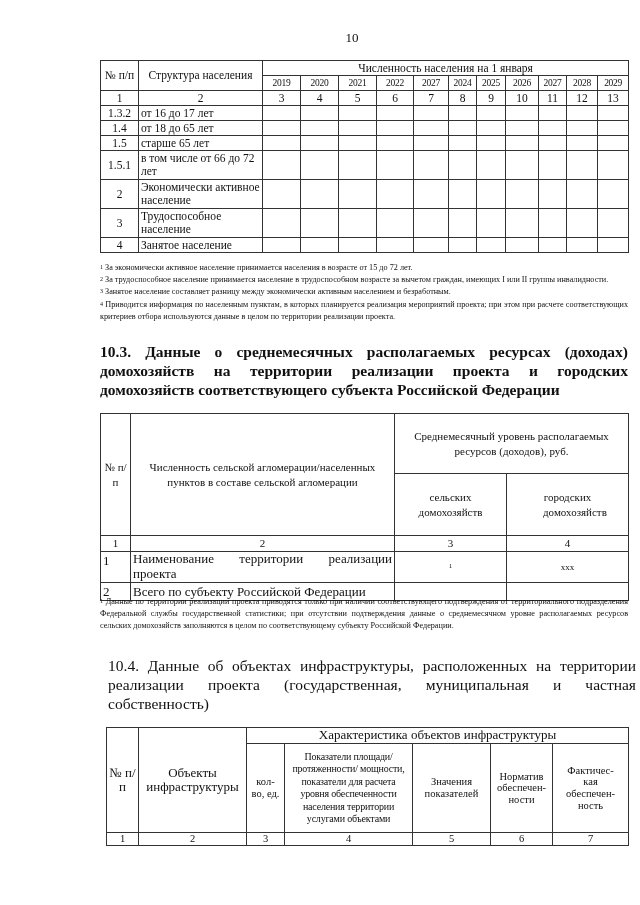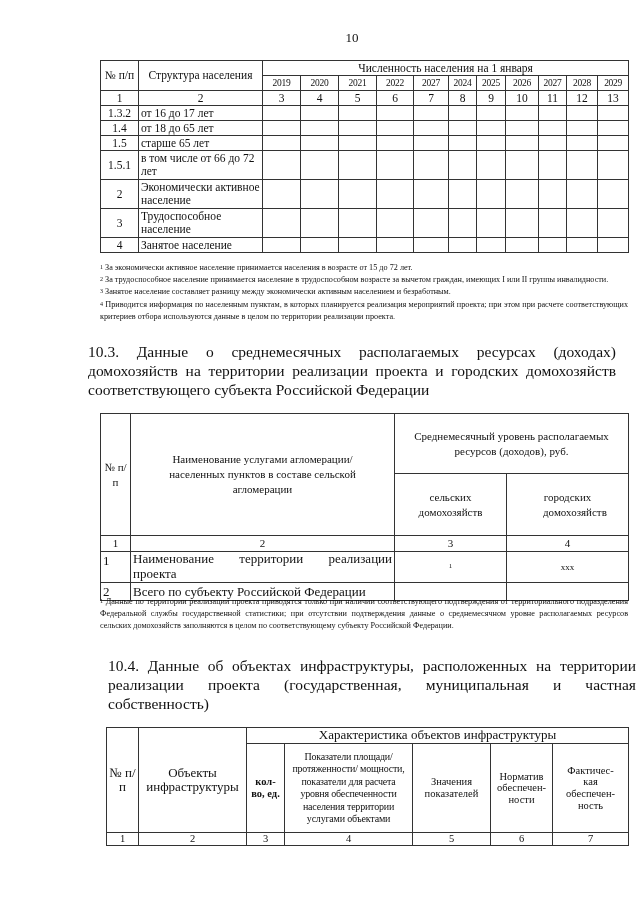--- a/index.html
+++ b/index.html
@@ -10,21 +10,21 @@
   table { border-collapse:collapse; position:absolute; table-layout:fixed; }
   td { border:1px solid #333; padding:0 2px; vertical-align:middle; line-height:1.1; }
   .c { text-align:center; }
   .t1 { left:100px; top:60px; width:528px; font-size:11.5px; }
   .t1 td { height:14px; }
   .t1 .yr { font-size:9.5px; letter-spacing:-0.3px; }
   .t1 .row2 td { height:28px; }
   .fn { font-size:8.2px; line-height:12.2px; }
   .fn1 { left:100px; top:262px; width:528px; }
   .heading { font-size:15.5px; line-height:19px; }
-  .h103 { left:88px; top:342px; width:528px; }
+  .h103 { left:100px; top:342px; width:528px;font-weight:bold; }
   .t2 { left:100px; top:413px; width:528px; font-size:11px; }
   .t2 td { line-height:1.35; }
   .t2 .big { font-size:13px; }
   .fn2 { left:100px; top:596px; width:528px; }
   .h104 { left:108px; top:656px; width:528px; }
   .t3 { left:106px; top:727px; width:522px; font-size:10.5px; }
   .t3 .small { font-size:10px; line-height:1.25; letter-spacing:-0.2px; }
   .t3 .big { font-size:13px; }
   .sup { font-size:6px; vertical-align:top; position:relative; top:-1px; }
   .j { text-align:justify; }
@@ -204,21 +204,21 @@
 <table class="t2">
   <colgroup>
     <col style="width:30px">
       <col style="width:264px">
       <col style="width:112px">
       <col style="width:122px">
   </colgroup>
   <tbody>
       <tr style="height:60px">
     <td rowspan="2" class="c">№ п/п</td>
-    <td rowspan="2" class="c" style="padding:0 18px;">Наименование услугами агломерации/населенных пунктов в составе сельской агломерации</td>
+    <td rowspan="2" class="c" style="padding:0 18px;">Численность сельской агломерации/населенных пунктов в составе сельской агломерации</td>
     <td colspan="2" class="c">Среднемесячный уровень располагаемых ресурсов (доходов), руб.</td>
   </tr>
   <tr style="height:62px">
     <td class="c" style="padding:0 22px;">сельских домохозяйств</td>
     <td class="c" style="padding:0 36px;">городских домохозяйств</td>
   </tr>
   <tr style="height:14px">
     <td class="c">1</td>
     <td class="c">2</td>
     <td class="c">3</td>
@@ -256,21 +256,21 @@
       <col style="width:62px">
       <col style="width:76px">
   </colgroup>
   <tbody>
       <tr style="height:16px">
     <td rowspan="2" class="c big">№ п/п</td>
     <td rowspan="2" class="c big">Объекты инфраструктуры</td>
     <td colspan="5" class="c big">Характеристика объектов инфраструктуры</td>
   </tr>
   <tr style="height:89px">
-    <td class="c" style="padding:0 4px;font-weight:bold;">кол-во, ед.</td>
+    <td class="c" style="padding:0 4px;">кол-во, ед.</td>
     <td class="c small">Показатели площади/протяженности/ мощности, показатели для расчета уровня обеспеченности населения территории услугами объектами</td>
     <td class="c">Значения показателей</td>
     <td class="c">Норматив обеспечен-ности</td>
     <td class="c" style="padding:0 10px;">Фактичес-кая обеспечен-ность</td>
   </tr>
   <tr style="height:13px">
     <td class="c">1</td>
     <td class="c">2</td>
     <td class="c">3</td>
     <td class="c">4</td>

